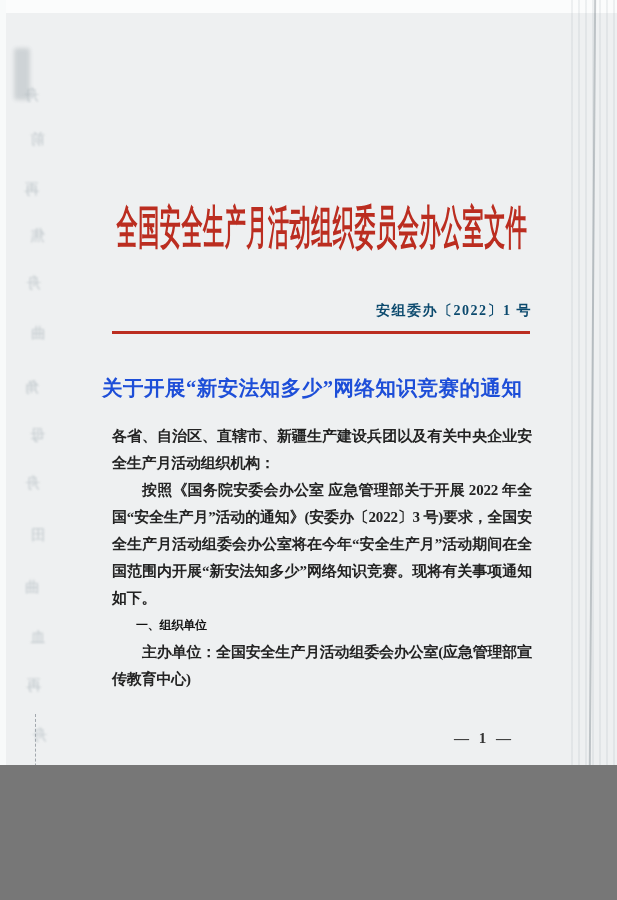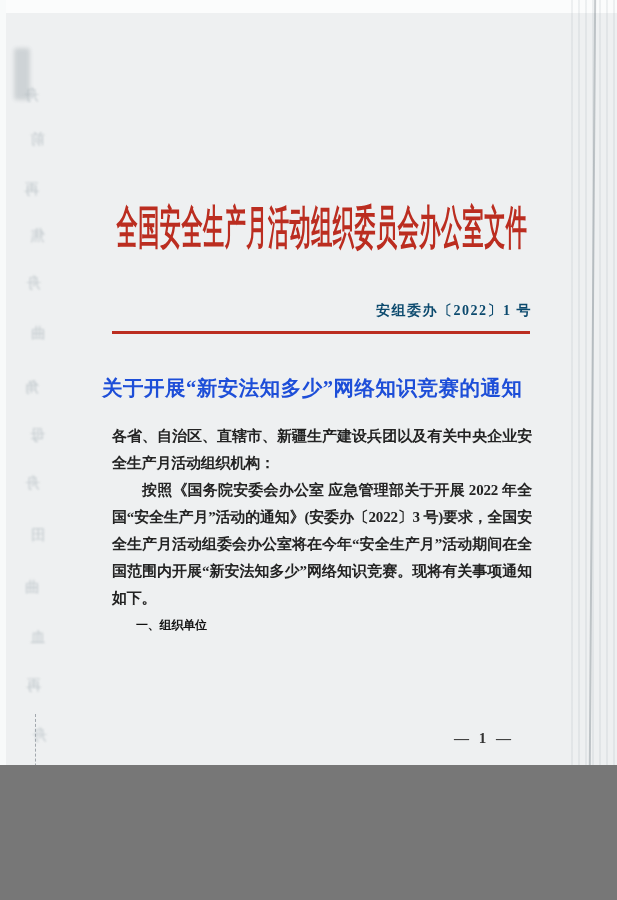--- a/index.html
+++ b/index.html
@@ -105,17 +105,18 @@
   <div class="content">
     <div class="letterhead">全国安全生产月活动组织委员会办公室文件</div>
     <div class="doc-number">安组委办〔2022〕1 号</div>
     <div class="red-rule"></div>
     <div class="notice-title">关于开展“新安法知多少”网络知识竞赛的通知</div>
 
     <div class="body-text">
       <p>各省、自治区、直辖市、新疆生产建设兵团以及有关中央企业安全生产月活动组织机构：</p>
       <p class="indent">按照《国务院安委会办公室 应急管理部关于开展 2022 年全国“安全生产月”活动的通知》(安委办〔2022〕3 号)要求，全国安全生产月活动组委会办公室将在今年“安全生产月”活动期间在全国范围内开展“新安法知多少”网络知识竞赛。现将有关事项通知如下。</p>
       <p class="indent hei">一、组织单位</p>
+      <p class="indent">主办单位：全国安全生产月活动组委会办公室(应急管理部宣传教育中心)</p>
     </div>
 
     <div class="page-number">— 1 —</div>
   </div>
 </div>
 
 </body></html>

